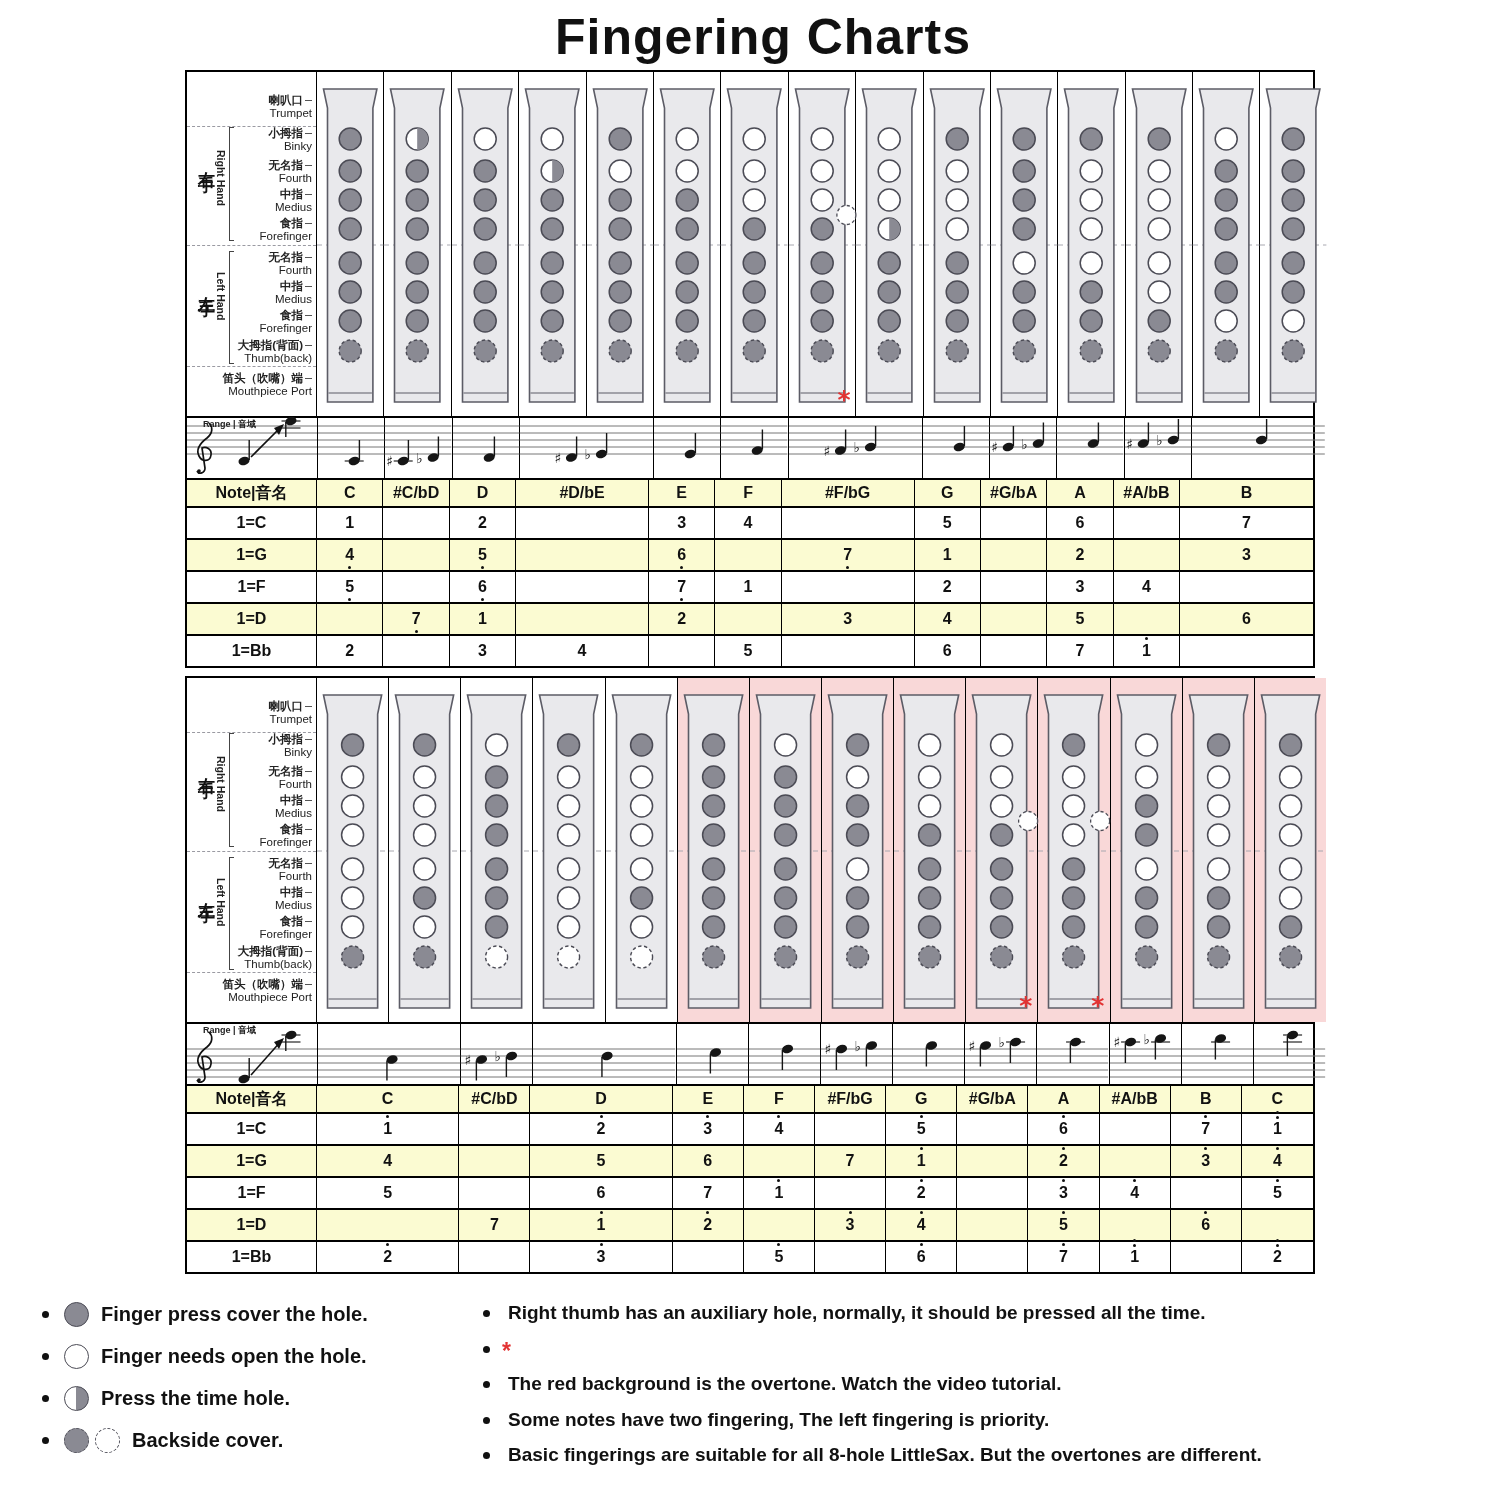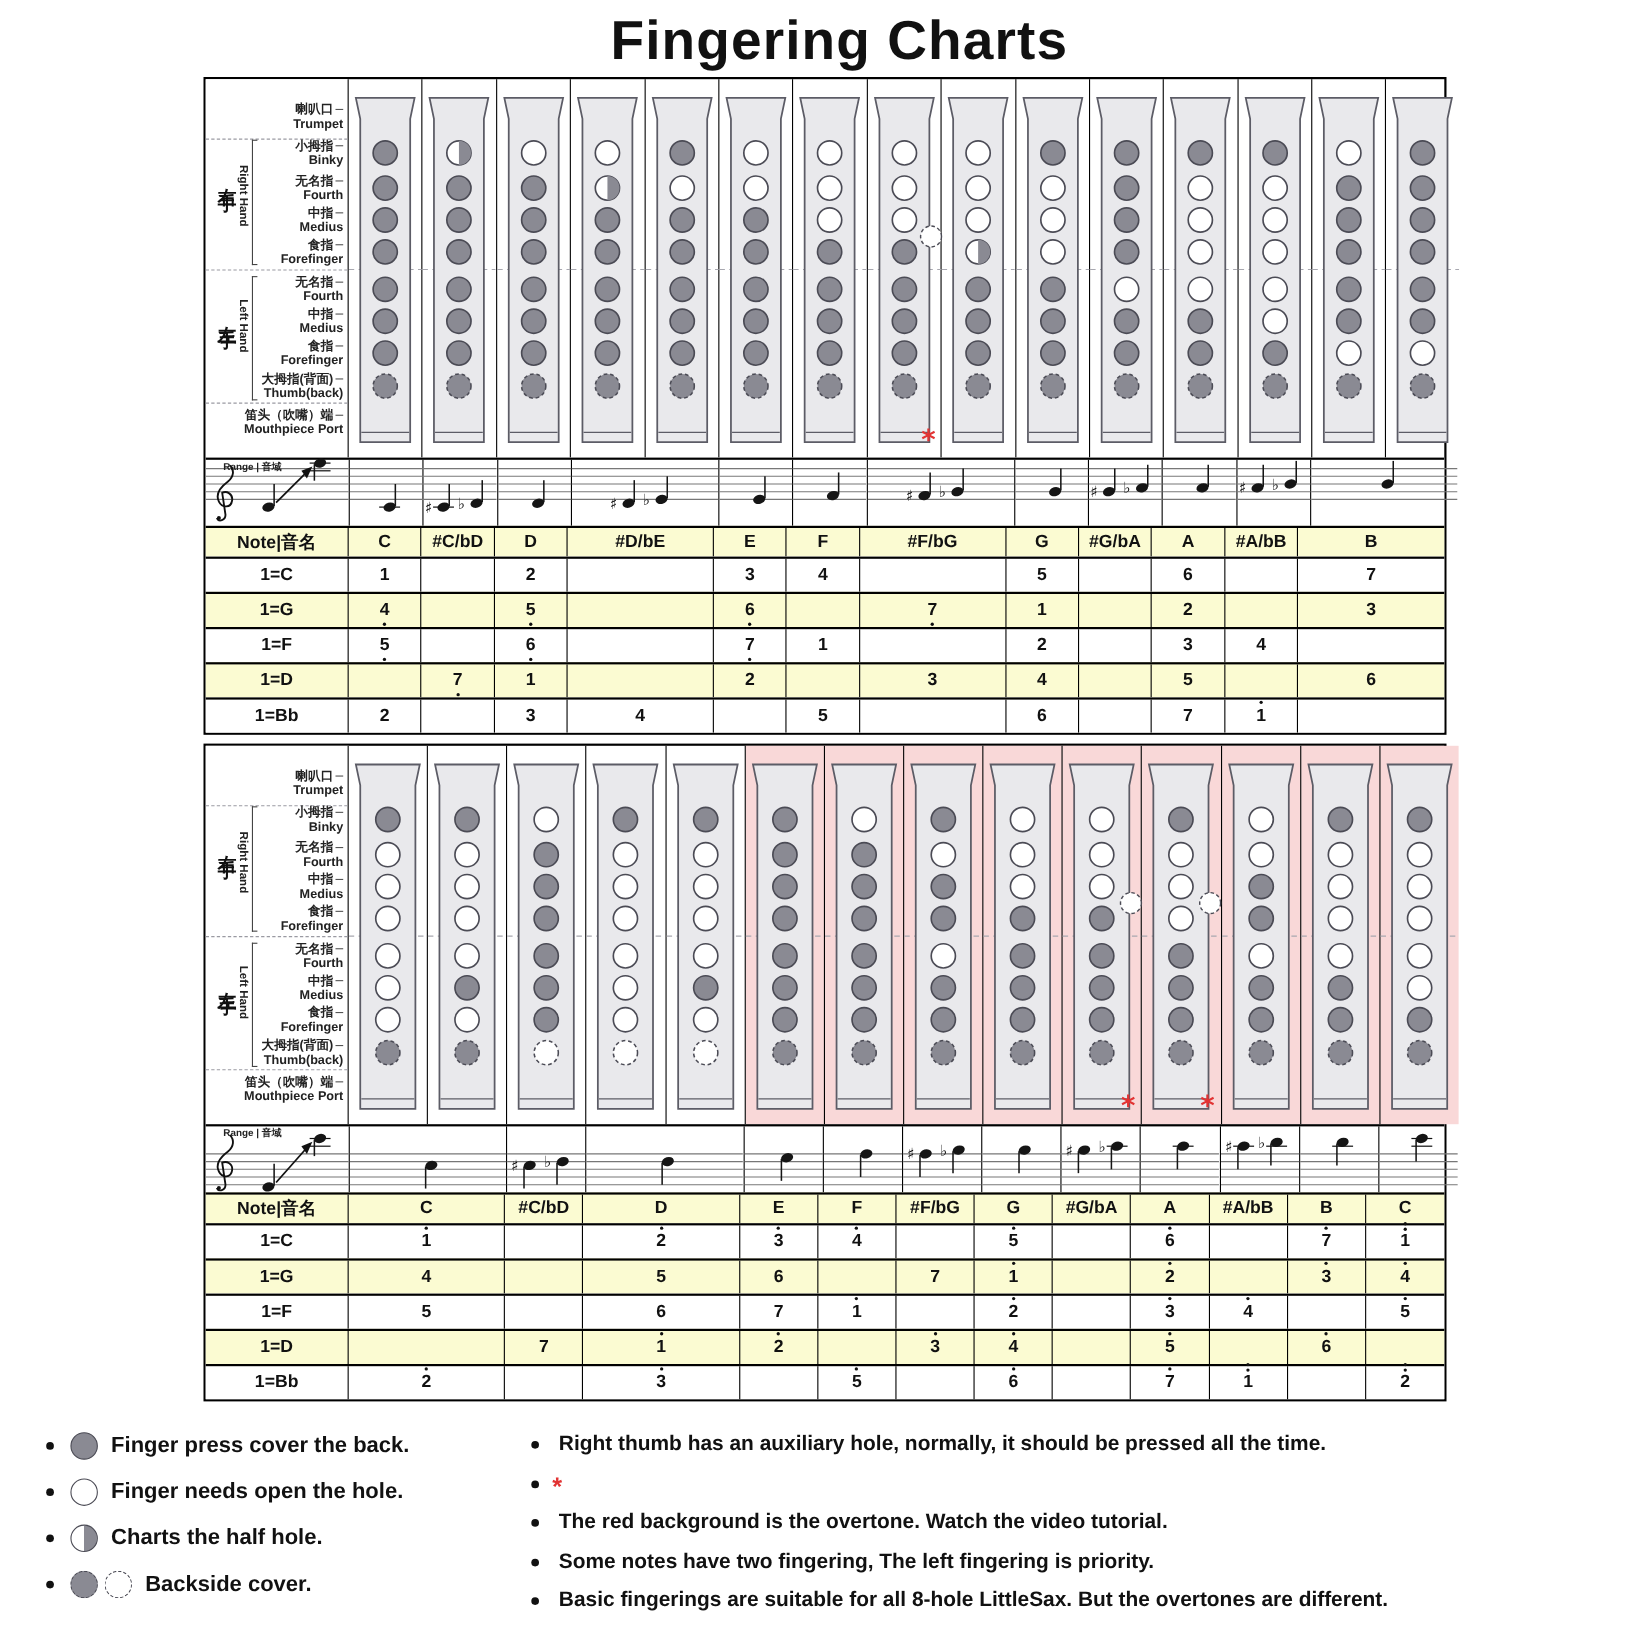--- a/index.html
+++ b/index.html
@@ -19,21 +19,21 @@
   .hdr-row{position:absolute;left:0;top:406px;width:100%;height:28px;display:flex;border-top:2px solid #000;background:#fbfbd2;box-sizing:border-box;z-index:3;}
   .hdr-cell{border-right:1.5px solid #000;display:flex;align-items:center;justify-content:center;font-weight:700;font-size:16px;box-sizing:border-box;}
   .hdr-row>div:last-child{border-right:none;}
   .data-row{position:absolute;left:0;width:100%;height:32px;display:flex;border-top:2px solid #000;box-sizing:border-box;background:#fff;z-index:3;}
   .data-row.yellow{background:#fbfbd2;}
   .data-cell{border-right:1.5px solid #000;display:flex;align-items:center;justify-content:center;font-weight:700;font-size:16px;box-sizing:border-box;position:relative;}
   .data-row>div:last-child{border-right:none;}
   .jn{position:relative;display:inline-block;line-height:1;}
   .jd{position:absolute;left:50%;margin-left:-1.5px;width:3px;height:3px;background:#111;border-radius:50%;}
   .lab{position:absolute;right:4px;text-align:right;font-size:11.5px;line-height:1.12;font-weight:600;color:#222;white-space:nowrap;}
-  .lab .en{font-weight:700;}
+  .lab .en{font-weight:400;}
   .tick{display:inline-block;width:7px;border-top:1.2px solid #555;vertical-align:middle;margin-left:2px;}
   .dash-line{position:absolute;left:0;width:100%;border-top:1.2px dashed #9a9aa2;}
   .hand-zh{position:absolute;left:8px;writing-mode:vertical-rl;font-size:17px;font-weight:800;letter-spacing:4px;color:#111;}
   .hand-en{position:absolute;left:28px;writing-mode:vertical-rl;font-size:10.5px;font-weight:700;color:#222;}
   .bracket{position:absolute;left:42px;width:5px;border-left:1.5px solid #444;border-top:1.5px solid #444;border-bottom:1.5px solid #444;box-sizing:border-box;}
   .legend-left{position:absolute;left:42px;top:1302px;}
   .lg-item{display:flex;align-items:center;margin-bottom:17px;font-size:20px;font-weight:700;}
   .lg-bullet{width:7px;height:7px;border-radius:50%;background:#111;margin-right:15px;flex:0 0 7px;}
   .lg-circle{width:25px;height:25px;border-radius:50%;border:1.7px solid #4b4b55;box-sizing:border-box;margin-right:6px;flex:0 0 25px;}
   .lg-circle.filled{background:#8a8a93;}
@@ -1330,31 +1330,31 @@
       <div class="data-cell" style="flex: 0 0 71.1429px;">
         <span class="jn">2<i class="jd" style="top:-5px"></i><i class="jd" style="top:-10px"></i></span>
       </div>
     </div>
   </section>
 
 <div class="legend-left">
   <div class="lg-item">
     <span class="lg-bullet"></span>
     <span class="lg-circle filled"></span>
-    <span class="lg-text">Finger press cover the back.</span>
+    <span class="lg-text">Finger press cover the hole.</span>
   </div>
   <div class="lg-item">
     <span class="lg-bullet"></span>
     <span class="lg-circle open"></span>
     <span class="lg-text">Finger needs open the hole.</span>
   </div>
   <div class="lg-item">
     <span class="lg-bullet"></span>
     <span class="lg-circle half"></span>
-    <span class="lg-text">Charts the half hole.</span>
+    <span class="lg-text">Press the time hole.</span>
   </div>
   <div class="lg-item">
     <span class="lg-bullet"></span>
     <span class="lg-circle filled dashed"></span>
     <span class="lg-circle open dashed"></span>
     <span class="lg-text">Backside cover.</span>
   </div>
 </div>
 
 <div class="legend-right">

